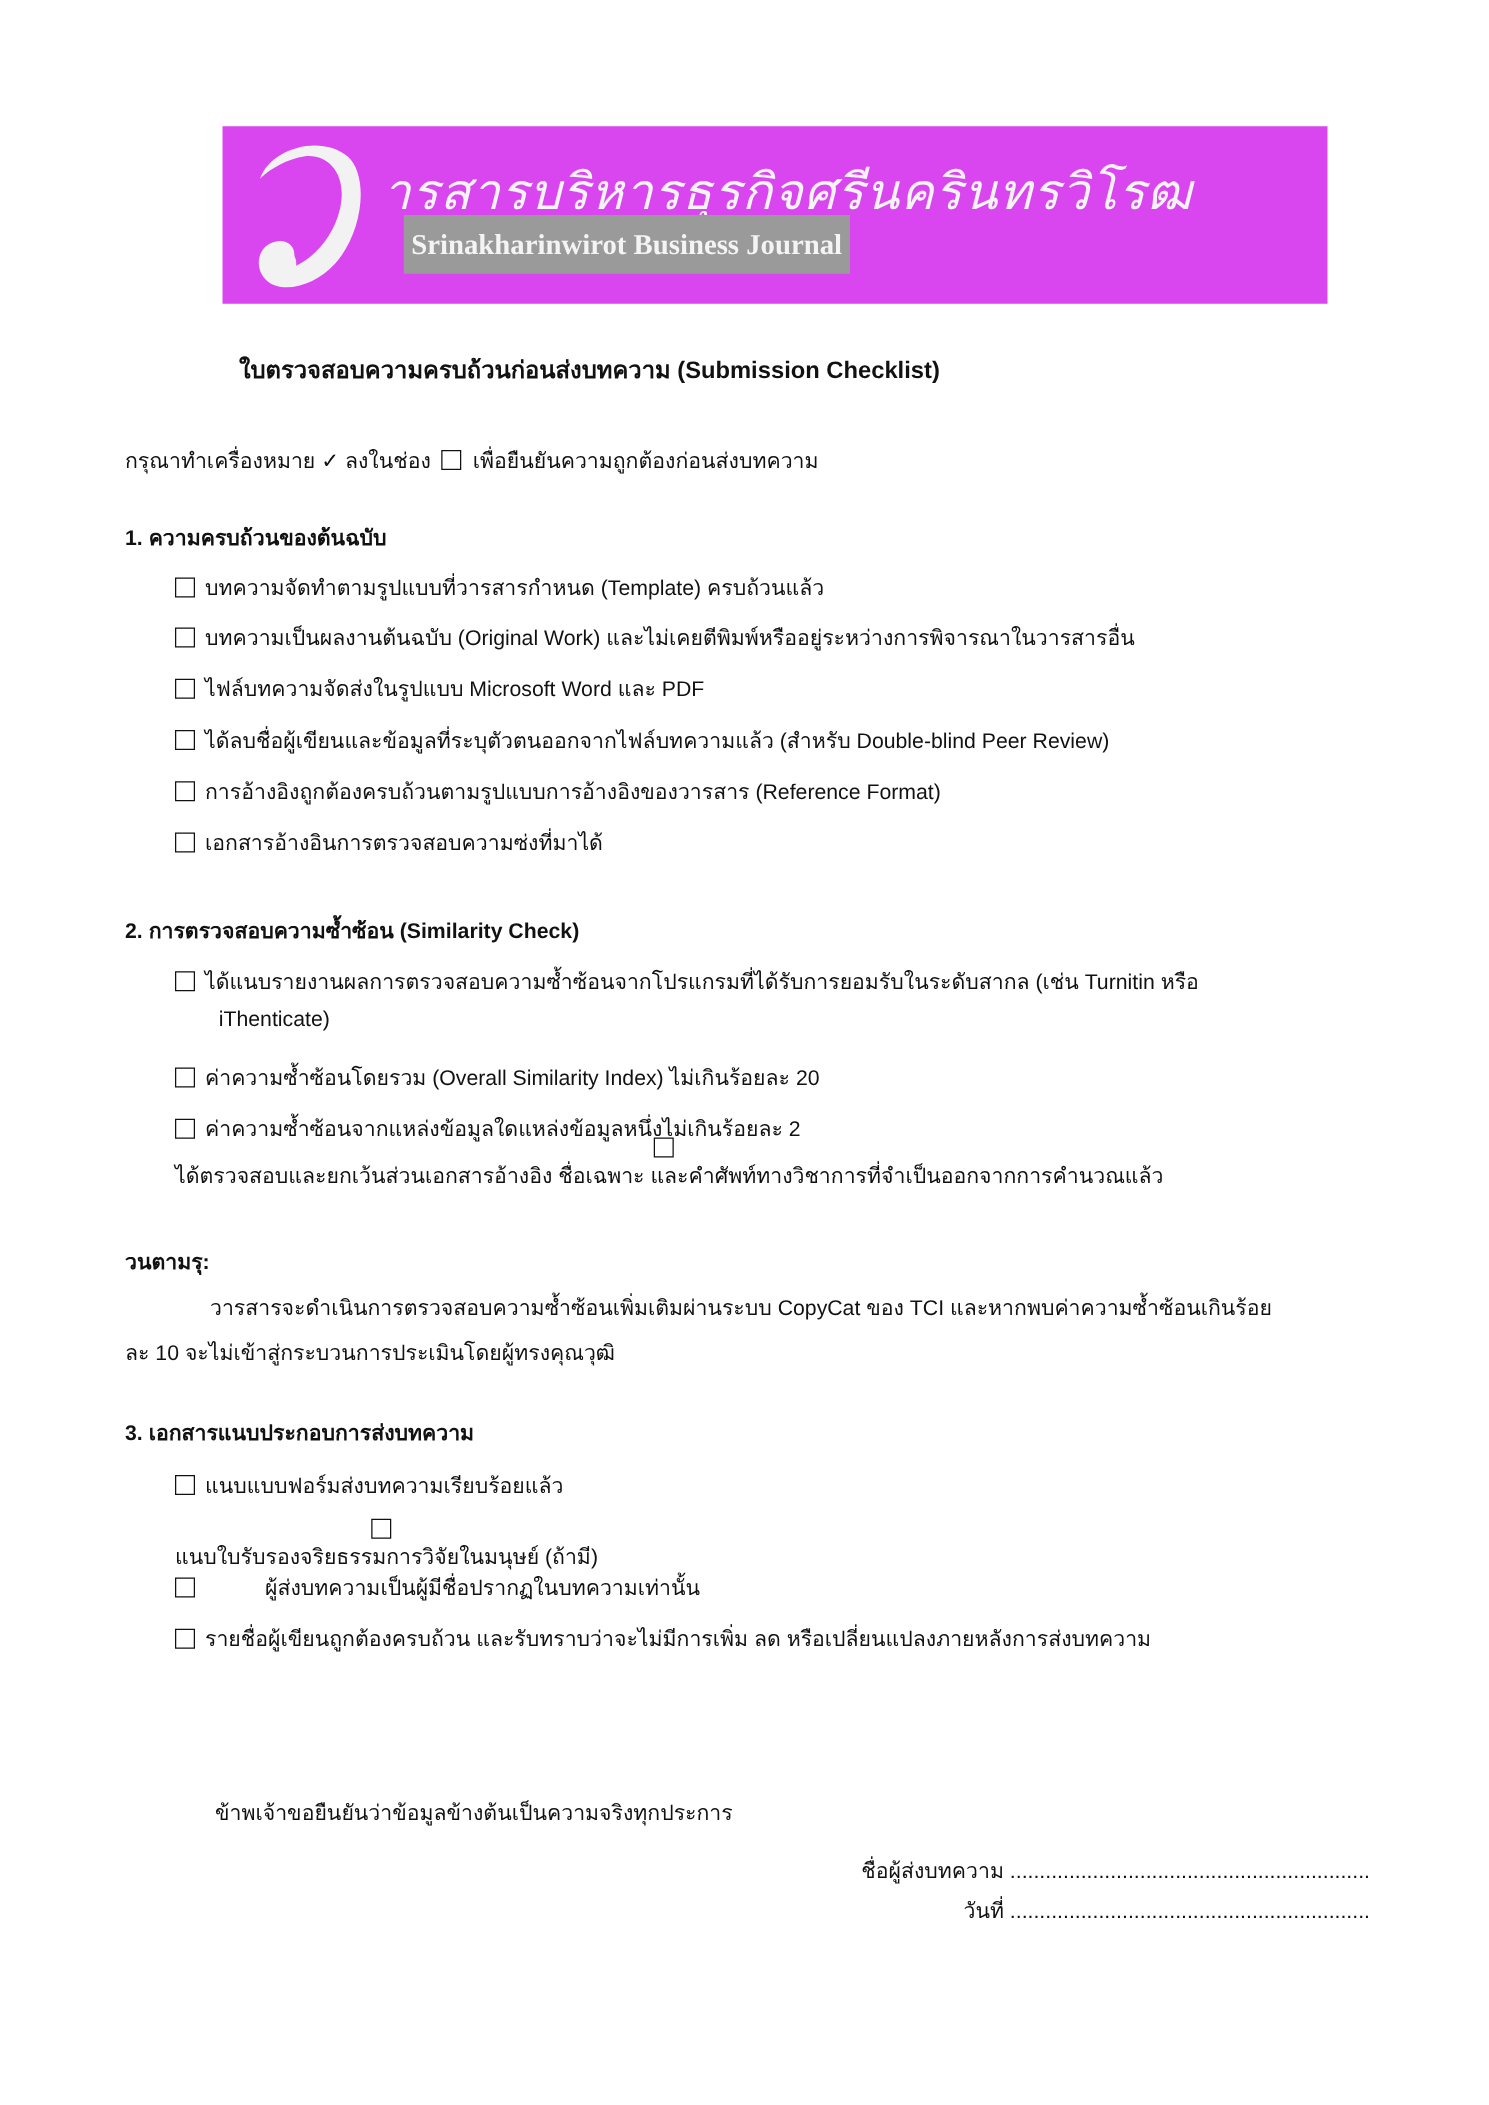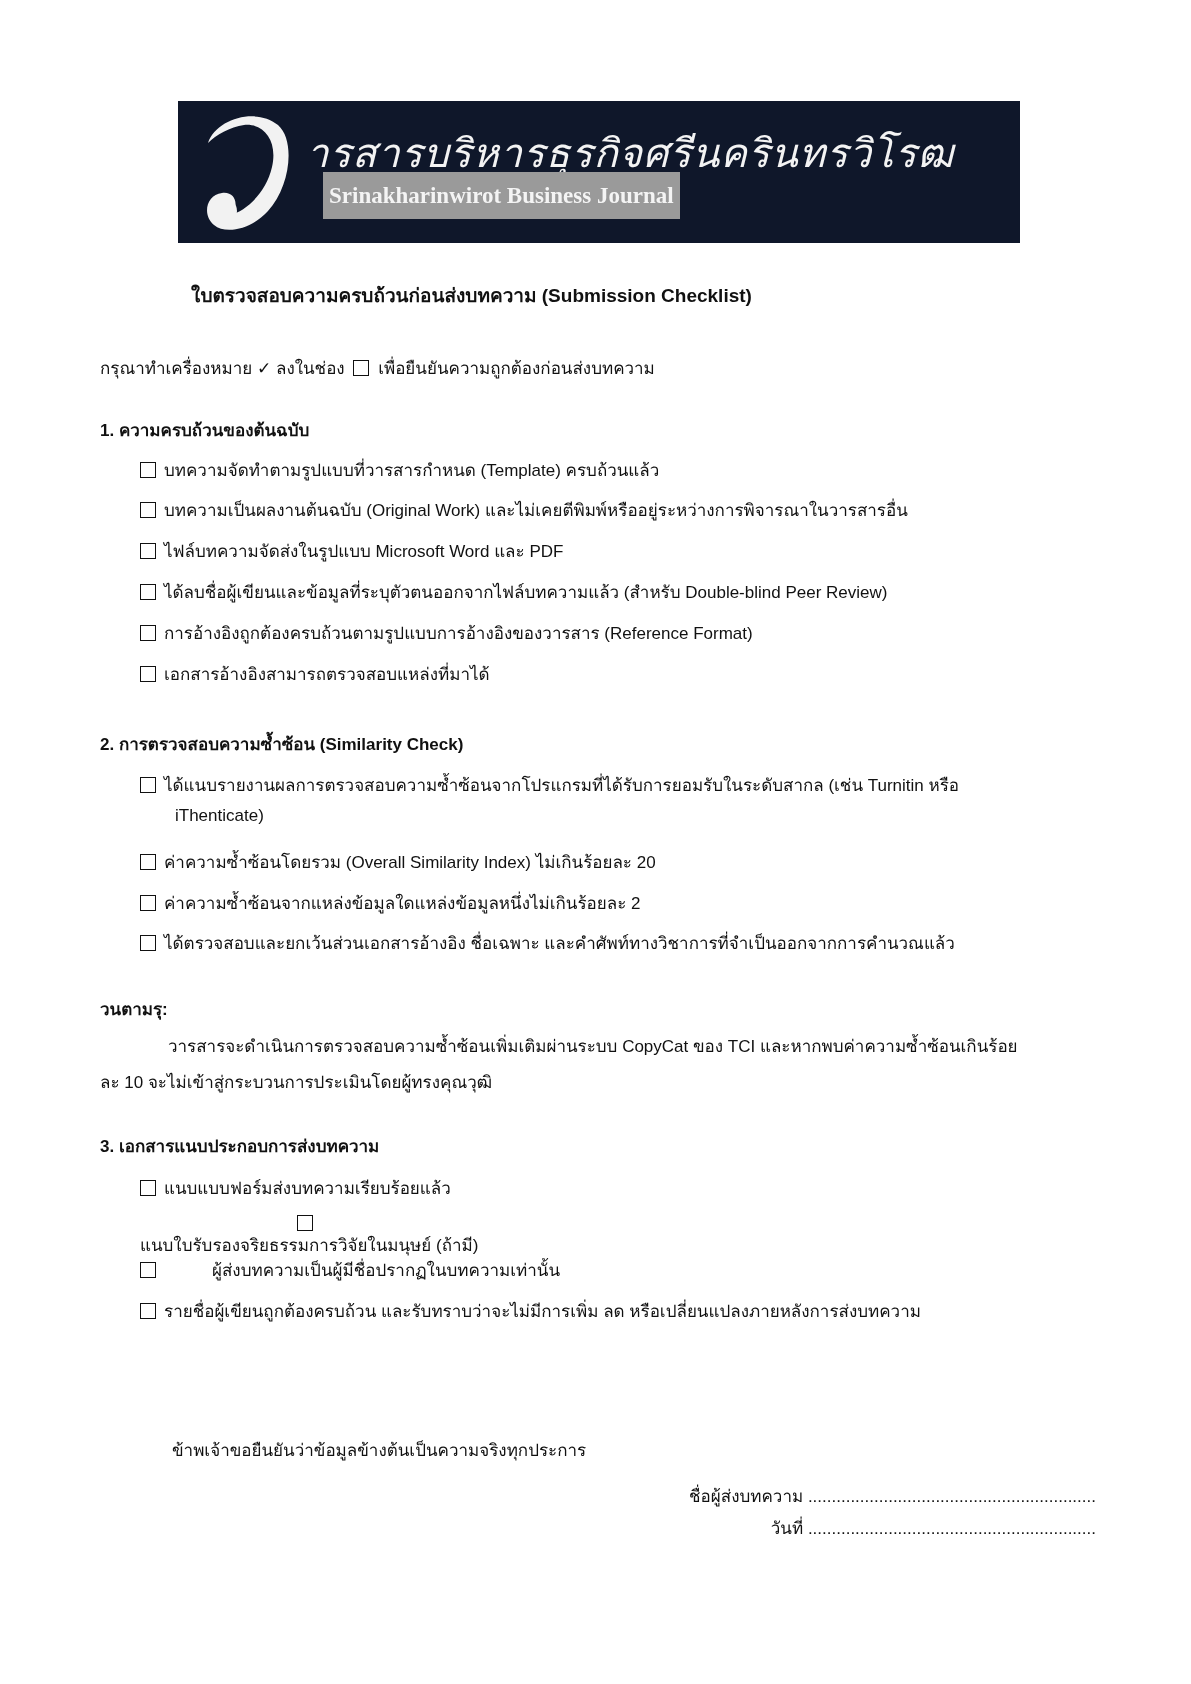--- a/index.html
+++ b/index.html
@@ -1,19 +1,19 @@
 <!DOCTYPE html>
 <html><head>
 <meta charset="utf-8">
 <style>
   html, body { margin: 0; padding: 0; background: #ffffff; }
   body { width: 1191px; height: 1684px; position: relative; overflow: hidden;
          font-family: "Liberation Sans", "DejaVu Sans", sans-serif; color: #111; }
   .banner { position: absolute; left: 178px; top: 101px; width: 842px; height: 142px;
-            background: #0f172a; overflow: hidden; }
+            background: #d946ef; overflow: hidden; padding-left: 42px; }
   .banner .swirl { position: absolute; left: 8px; top: 6px; width: 118px; height: 130px; }
   .banner .th-title { position: absolute; left: 128px; top: 20px; font-family: "DejaVu Sans", sans-serif;
             font-style: italic; font-size: 40px; color: #f3f3f3; letter-spacing: 1px; white-space: nowrap; }
   .banner .en-title { position: absolute; left: 145px; top: 71px; height: 47px; padding: 0 6px;
             background: #9a9a9a; font-family: "Liberation Serif", "DejaVu Serif", serif; font-weight: bold;
             font-size: 23px; line-height: 47px; color: #f4f4f4; white-space: nowrap; }
   .doc-title { position: absolute; left: 0; width: 943px; top: 280px; text-align: center;
             font-size: 19px; font-weight: bold; }
   .instr { position: absolute; left: 100px; top: 354px; font-size: 17px; white-space: nowrap; }
   .section-head { position: absolute; left: 100px; font-size: 17px; font-weight: bold; white-space: nowrap; }
@@ -67,38 +67,38 @@
 <div class="item" style="top:578px;">
     <span class="box"></span>
     <span>ได้ลบชื่อผู้เขียนและข้อมูลที่ระบุตัวตนออกจากไฟล์บทความแล้ว (สำหรับ Double-blind Peer Review)</span>
   </div>
 <div class="item" style="top:619px;">
     <span class="box"></span>
     <span>การอ้างอิงถูกต้องครบถ้วนตามรูปแบบการอ้างอิงของวารสาร (Reference Format)</span>
   </div>
 <div class="item" style="top:660px;">
     <span class="box"></span>
-    <span>เอกสารอ้างอิงสามารถตรวจสอบแหล่งที่มาได้</span>
+    <span>เอกสารอ้างอินการตรวจสอบความซ่งที่มาได้</span>
   </div>
 
 <div class="section-head" style="top:730px;">2. การตรวจสอบความซ้ำซ้อน (Similarity Check)</div>
 <div class="item" style="top:771px;">
     <span class="box"></span>
     <span>ได้แนบรายงานผลการตรวจสอบความซ้ำซ้อนจากโปรแกรมที่ได้รับการยอมรับในระดับสากล (เช่น Turnitin หรือ</span>
   </div>
 <div class="cont" style="top:806px;">iThenticate)</div>
 <div class="item" style="top:848px;">
     <span class="box"></span>
     <span>ค่าความซ้ำซ้อนโดยรวม (Overall Similarity Index) ไม่เกินร้อยละ 20</span>
   </div>
 <div class="item" style="top:889px;">
     <span class="box"></span>
     <span>ค่าความซ้ำซ้อนจากแหล่งข้อมูลใดแหล่งข้อมูลหนึ่งไม่เกินร้อยละ 2</span>
   </div>
-<div class="item" style="top:929px;">
+<div class="item" style="top:910px;flex-direction:column;">
     <span class="box"></span>
     <span>ได้ตรวจสอบและยกเว้นส่วนเอกสารอ้างอิง ชื่อเฉพาะ และคำศัพท์ทางวิชาการที่จำเป็นออกจากการคำนวณแล้ว</span>
   </div>
 
 <div class="note-text" style="left:100px; top:995px; font-weight:bold;">วนตามรุ:</div>
 <div class="note-text" style="left:168px; top:1032px;">วารสารจะดำเนินการตรวจสอบความซ้ำซ้อนเพิ่มเติมผ่านระบบ CopyCat ของ TCI และหากพบค่าความซ้ำซ้อนเกินร้อย</div>
 <div class="note-text" style="left:100px; top:1068px;">ละ 10 จะไม่เข้าสู่กระบวนการประเมินโดยผู้ทรงคุณวุฒิ</div>
 
 <div class="section-head" style="top:1132px;">3. เอกสารแนบประกอบการส่งบทความ</div>
 <div class="item" style="top:1174px;">

